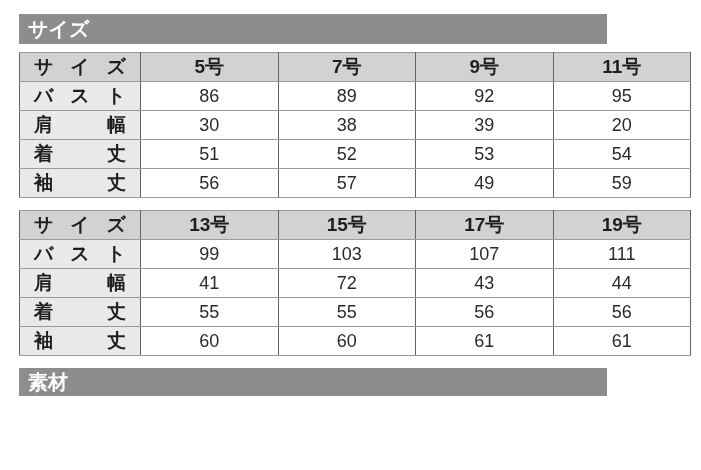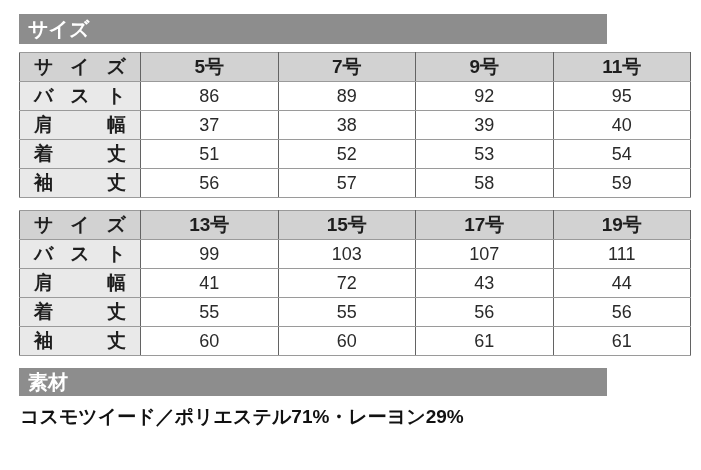--- a/index.html
+++ b/index.html
@@ -112,37 +112,37 @@
           </tr>
           <tr>
             <th class="row-label">バスト</th>
             <td class="value-cell">86</td>
             <td class="value-cell">89</td>
             <td class="value-cell">92</td>
             <td class="value-cell">95</td>
           </tr>
           <tr>
             <th class="row-label">肩幅</th>
-            <td class="value-cell">37</td>
+            <td class="value-cell">30</td>
             <td class="value-cell">38</td>
             <td class="value-cell">39</td>
-            <td class="value-cell">40</td>
+            <td class="value-cell">20</td>
           </tr>
           <tr>
             <th class="row-label">着丈</th>
             <td class="value-cell">51</td>
             <td class="value-cell">52</td>
             <td class="value-cell">53</td>
             <td class="value-cell">54</td>
           </tr>
           <tr>
             <th class="row-label">袖丈</th>
             <td class="value-cell">56</td>
             <td class="value-cell">57</td>
-            <td class="value-cell">58</td>
+            <td class="value-cell">49</td>
             <td class="value-cell">59</td>
           </tr>
         </tbody>
       </table>
 
     <table class="size-table">
       <colgroup>
           <col class="label-col">
           <col>
           <col>
@@ -183,16 +183,15 @@
             <td class="value-cell">60</td>
             <td class="value-cell">60</td>
             <td class="value-cell">61</td>
             <td class="value-cell">61</td>
           </tr>
         </tbody>
       </table>
 
     <div class="section-bar bar-material">素材</div>
 
-    <div class="material-text">コスモツイード／ポリエステル71%・レーヨン29%</div>
 
   </div>
 </div>
 
 </body></html>

